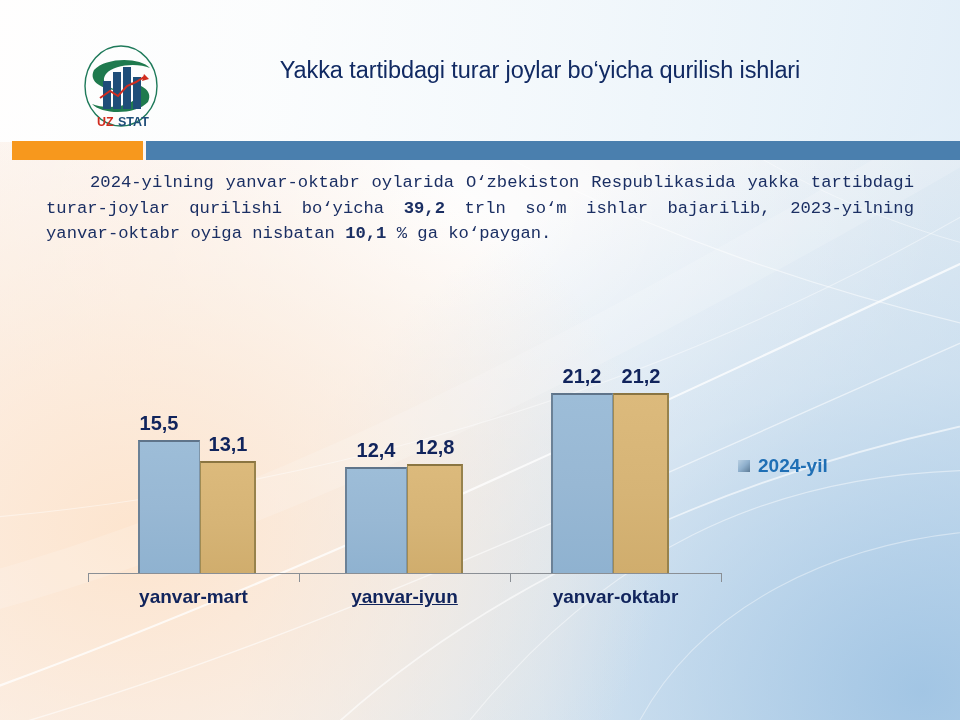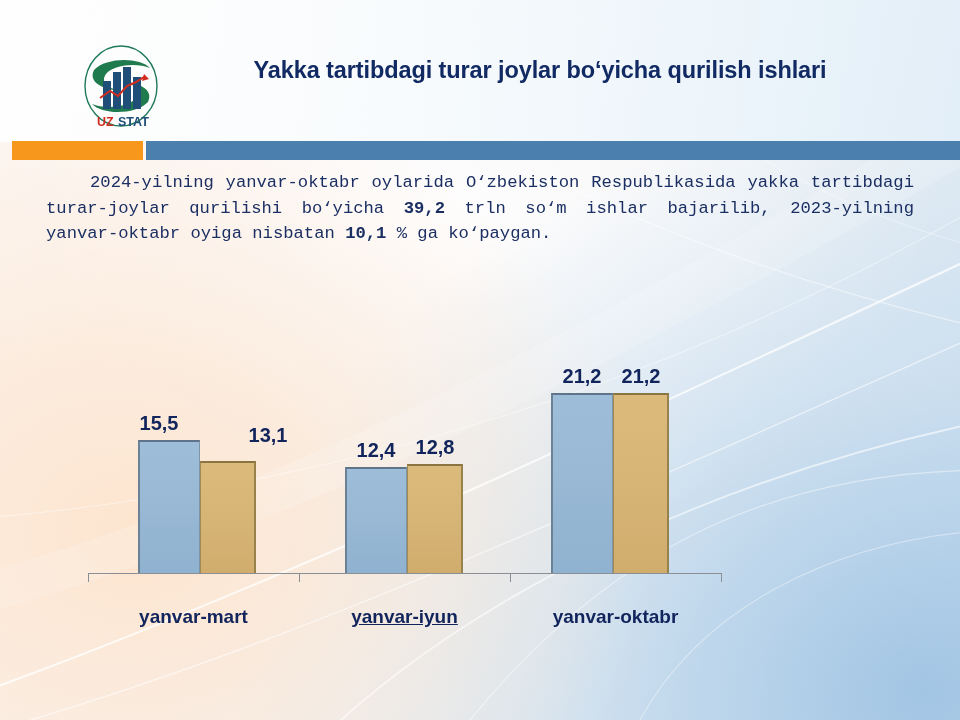--- a/index.html
+++ b/index.html
@@ -60,21 +60,21 @@
 
   
   #title-block {
     position: absolute;
     left: 180px; top: 55px;
     width: 720px;
     text-align: center;
   }
   .title-line {
     font-family: "Liberation Sans", sans-serif;
-    font-weight: bold;
+    font-weight: normal;
     font-size: 23.5px;
     line-height: 31px;
     color: #112a63;
     letter-spacing: -0.1px;
     white-space: nowrap;
   }
 
   
   #strip-orange {
     position: absolute;
@@ -166,21 +166,20 @@
   
   .cat-label {
     position: absolute;
     top: 256px;
     font-family: "Liberation Sans", sans-serif;
     font-weight: bold;
     font-size: 19px;
     color: #11245c;
     white-space: nowrap;
     text-align: center;
-    margin-top: 20px;
   }
 
   
   #legend {
     position: absolute;
     left: 738px; top: 452px;
     width: 140px;
   }
   .legend-row {
     display: flex;
@@ -264,34 +263,38 @@
       <div class="bar bar-blue" style="left:138px; top:110px; width:62px; height:133px;"></div>
       <div class="bar bar-tan" style="left:200px; top:131px; width:56px; height:112px;"></div>
 
       <div class="bar bar-blue" style="left:345px; top:137px; width:62px; height:106px;"></div>
       <div class="bar bar-tan" style="left:407px; top:134px; width:56px; height:109px;"></div>
 
       <div class="bar bar-blue" style="left:551px; top:63px; width:62px; height:180px;"></div>
       <div class="bar bar-tan" style="left:613px; top:63px; width:56px; height:180px;"></div>
 
       <div class="val-label" style="left:128px; top:82px; width:62px;">15,5</div>
-      <div class="val-label" style="left:200px; top:94px; width:56px;margin-left:40px;">13,1</div>
+      <div class="val-label" style="left:200px; top:103px; width:56px;">13,1</div>
       <div class="val-label" style="left:345px; top:109px; width:62px;">12,4</div>
       <div class="val-label" style="left:407px; top:106px; width:56px;">12,8</div>
       <div class="val-label" style="left:551px; top:35px; width:62px;">21,2</div>
       <div class="val-label" style="left:613px; top:35px; width:56px;">21,2</div>
 
       <div id="axis-line"></div>
       <div class="axis-tick" style="left:88px;"></div>
       <div class="axis-tick" style="left:299px;"></div>
       <div class="axis-tick" style="left:510px;"></div>
       <div class="axis-tick" style="left:721px;"></div>
 
       <div class="cat-label" style="left:88px;  width:211px;">yanvar-mart</div>
       <div class="cat-label" style="left:299px; width:211px;text-decoration:underline;">yanvar-iyun</div>
       <div class="cat-label" style="left:510px; width:211px;">yanvar-oktabr</div>
     </div>
   </div>
 
   <div id="legend">
+    <div class="legend-row">
+      <span class="legend-swatch sw-blue"></span>
+      <span class="legend-label">2024-yil</span>
+    </div>
   </div>
 
 </div>
 
 </body></html>

